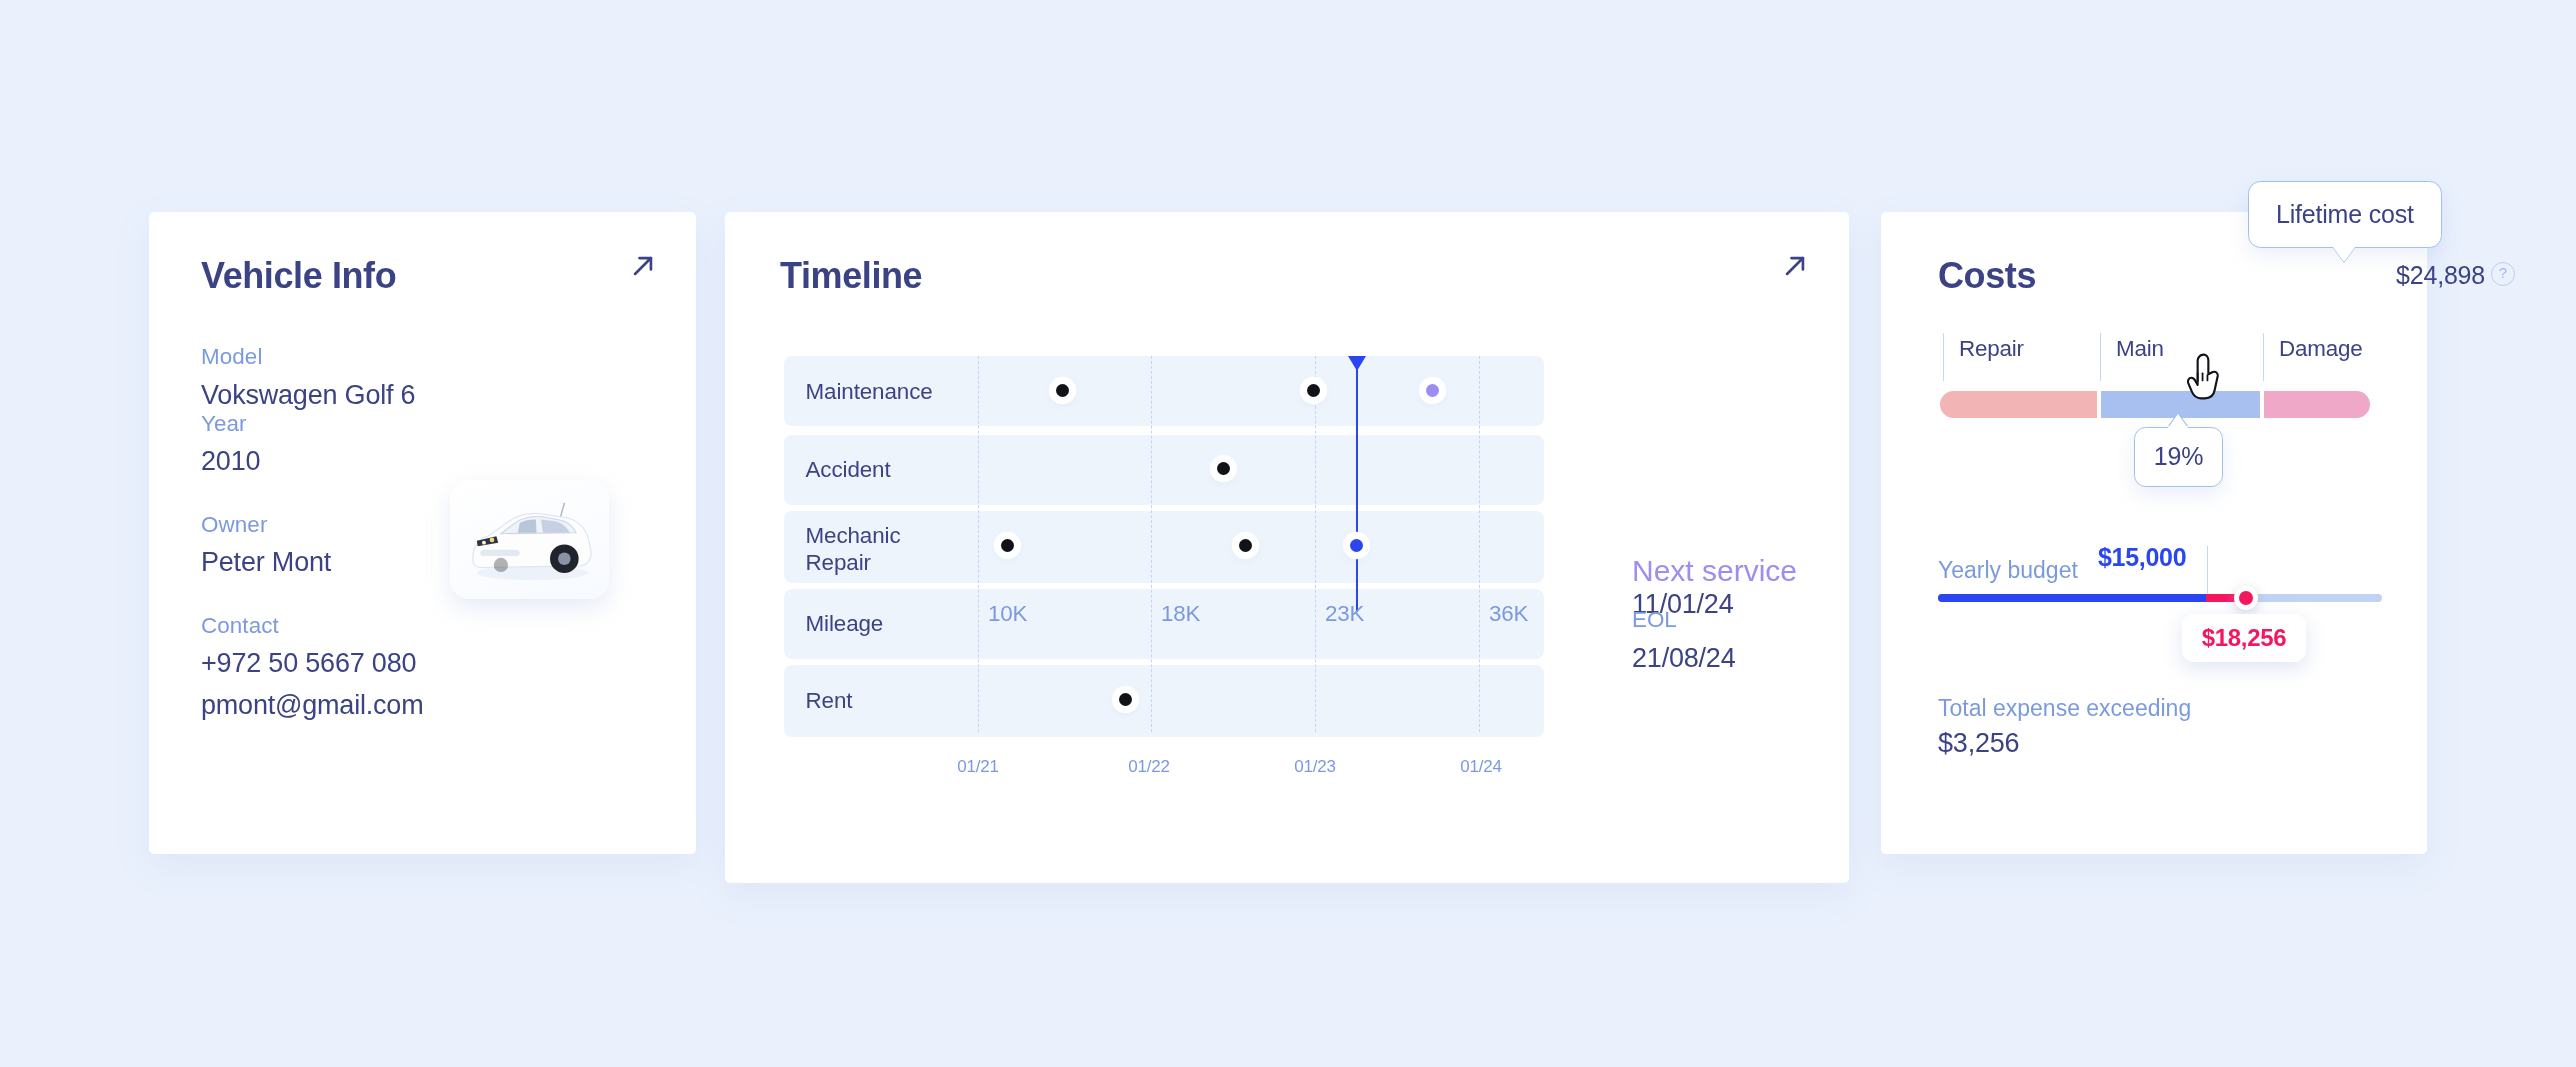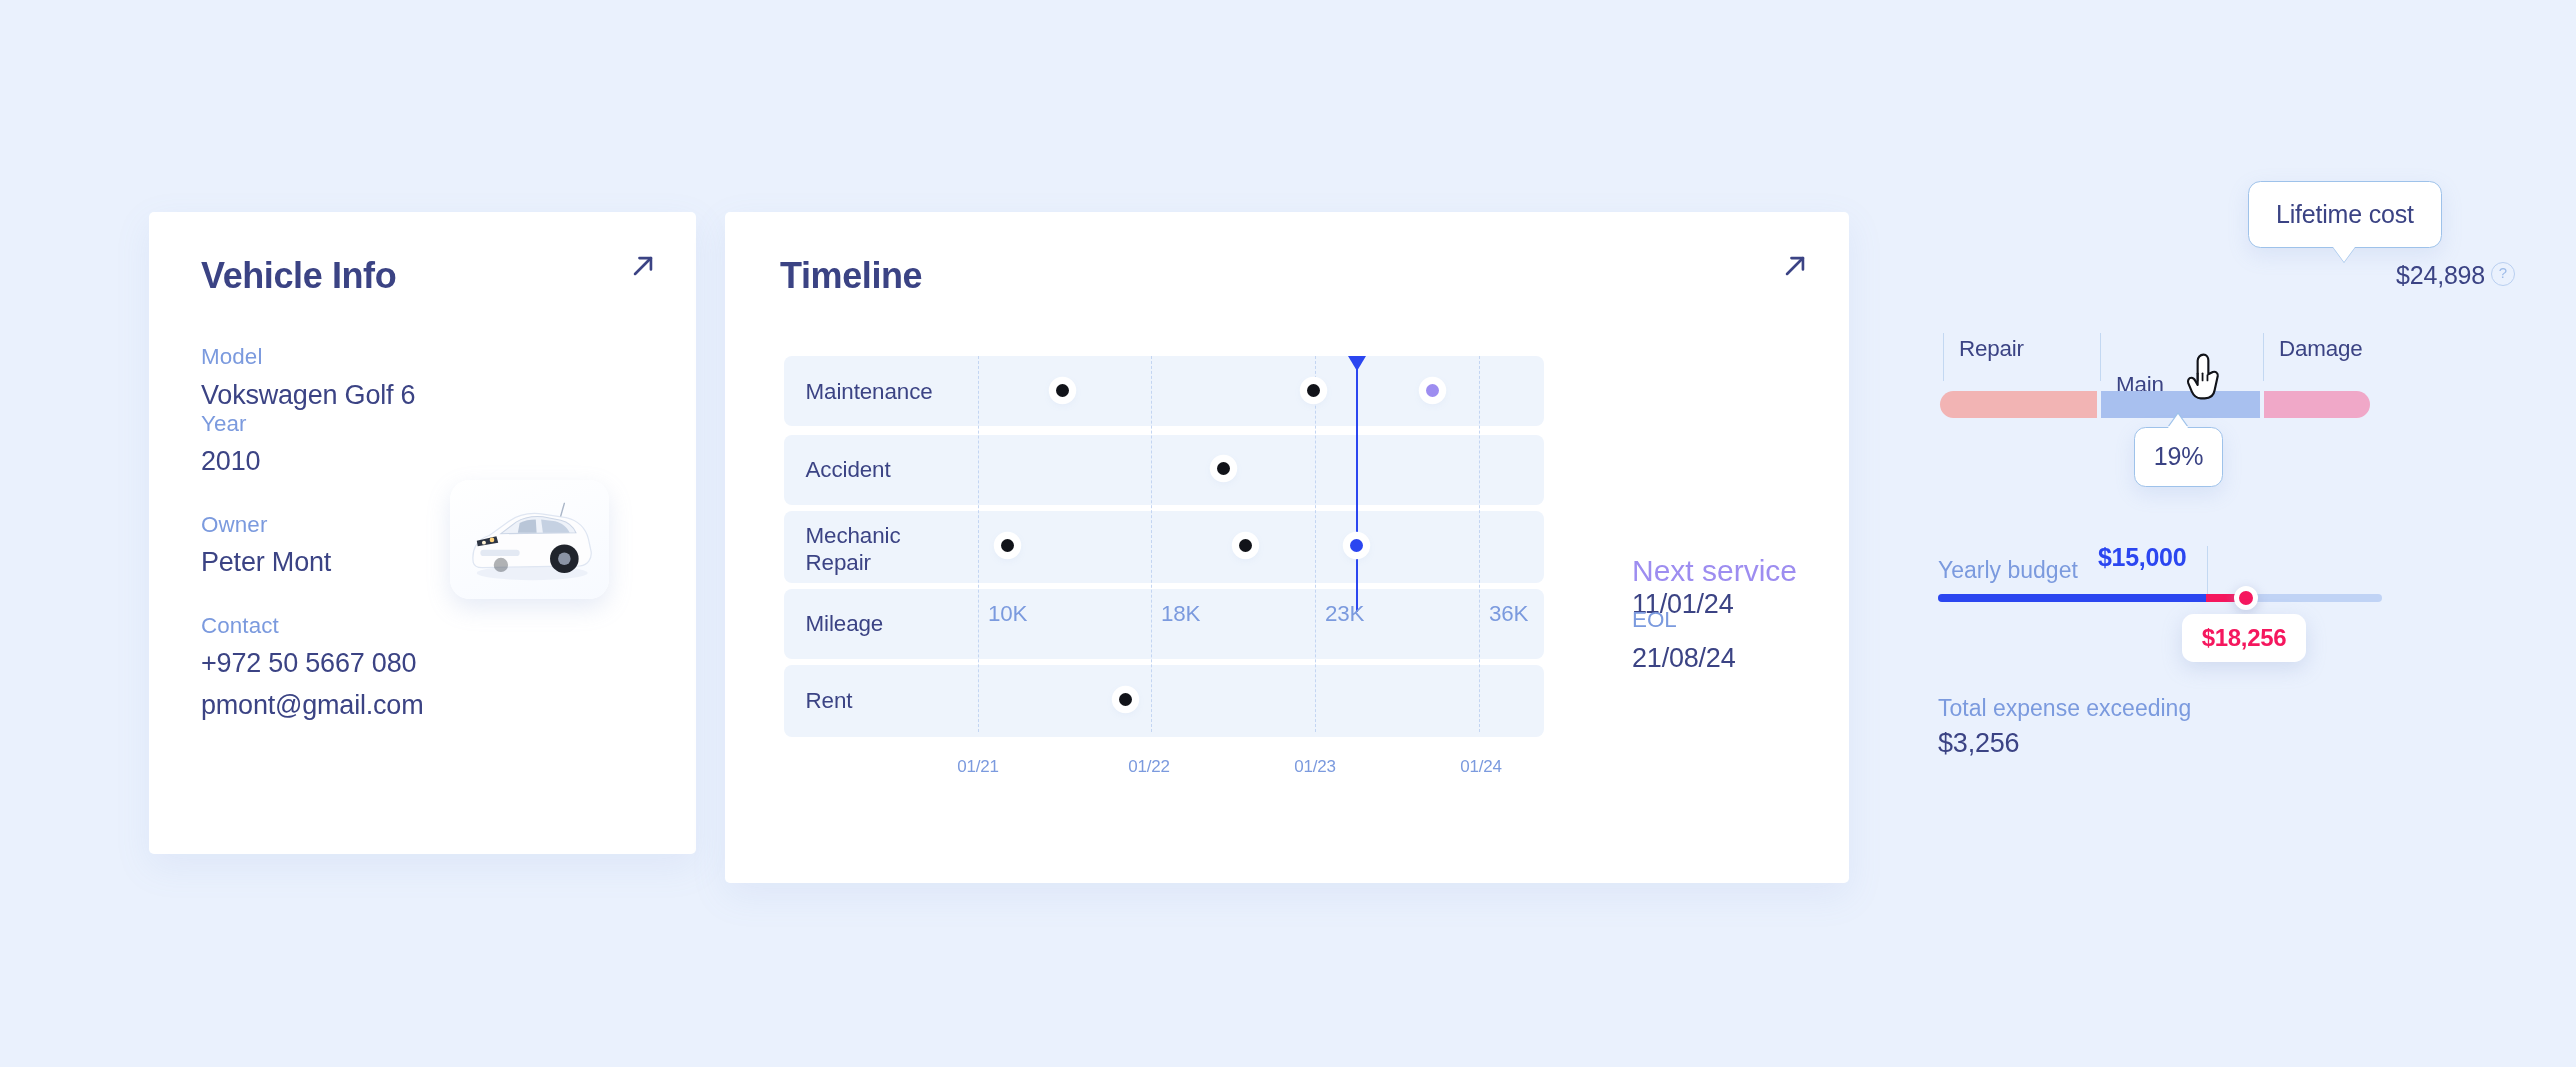--- a/index.html
+++ b/index.html
@@ -270,31 +270,34 @@
       <div class="tl-date" style="left:531px; top:401px;">01/23</div>
       <div class="tl-date" style="left:697px; top:401px;">01/24</div>
     </div>
 
     <div class="ns-label" style="left:907px; top:342px;">Next service</div>
     <div class="ns-value" style="left:907px; top:377px;">11/01/24</div>
     <div class="eol-label" style="left:907px; top:395px;">EOL</div>
     <div class="ns-value" style="left:907px; top:431px;">21/08/24</div>
   </div>
 
+  <div class="card" id="card-costs">
+    <div class="card-title" style="left:57px; top:43px;">Costs</div>
+  </div>
 
   <div id="lifetime-cost">$24,898</div>
   <div id="help-icon">?</div>
 
   <div id="tooltip-lifetime">Lifetime cost</div>
 
   <div class="cost-tick" style="left:1943px;"></div>
   <div class="cost-cat" style="left:1959px;">Repair</div>
 
   <div class="cost-tick" style="left:2100px;"></div>
-  <div class="cost-cat" style="left:2116px;margin-top:36px;">Main</div>
+  <div class="cost-cat" style="left:2116px;">Main</div>
 
   <div class="cost-tick" style="left:2263px;"></div>
   <div class="cost-cat" style="left:2279px;">Damage</div>
 
   <div class="cost-seg" style="left:1940px; width:157px; background:#f2b4b4; border-radius:13.4px 0 0 13.4px;"></div>
   <div class="cost-seg" style="left:2101px; width:159px; background:#a8c0ef;"></div>
   <div class="cost-seg" style="left:2264px; width:106px; background:#f0a8c8; border-radius:0 13.4px 13.4px 0;"></div>
 
   <div id="cursor-hand">
     <svg width="36" height="50" viewBox="0 0 40 56" fill="none">

